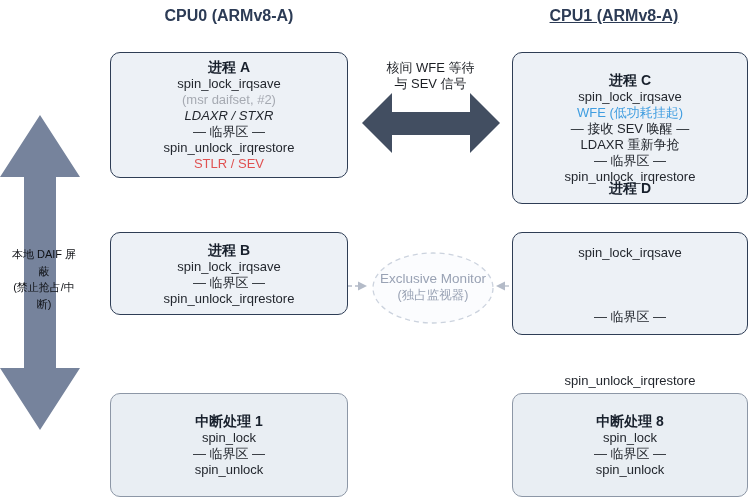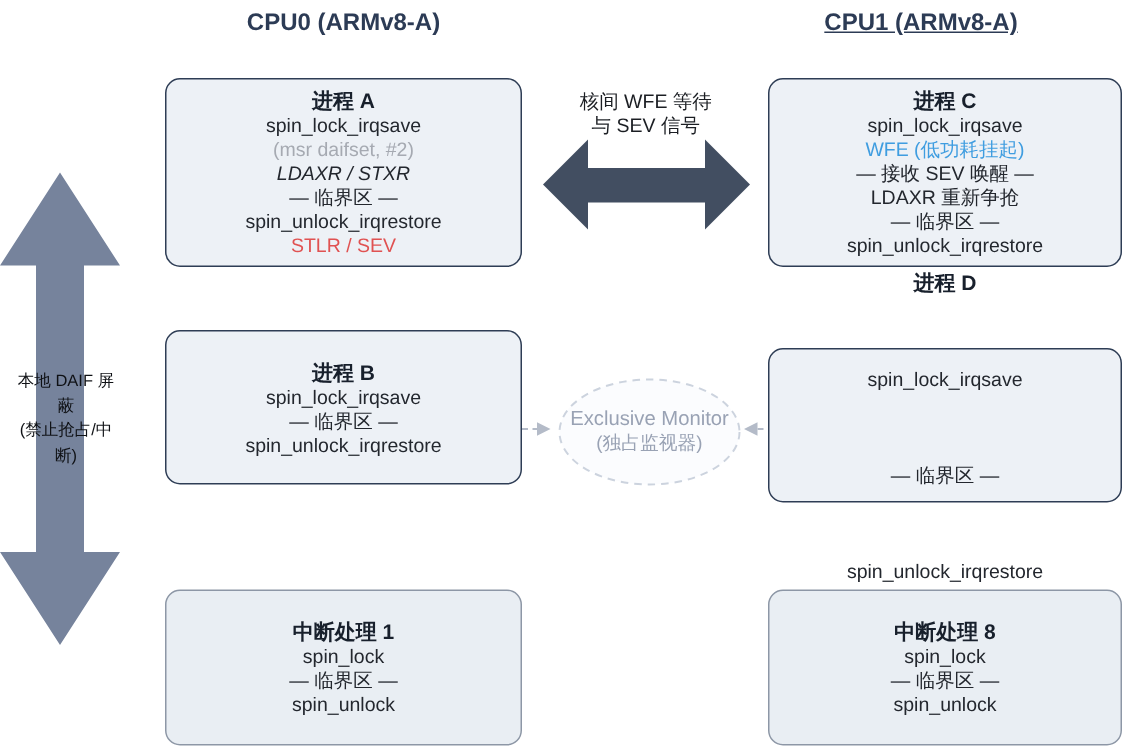--- a/index.html
+++ b/index.html
@@ -68,31 +68,31 @@
   <div class="node process" style="left:110px;top:52px;width:238px;height:126px;">
     <div class="node-title">进程 A</div>
     <div class="line">spin_lock_irqsave</div>
     <div class="line muted">(msr daifset, #2)</div>
     <div class="line italic">LDAXR / STXR</div>
     <div class="line">— 临界区 —</div>
     <div class="line">spin_unlock_irqrestore</div>
     <div class="line red">STLR / SEV</div>
   </div>
 
-  <div class="node process" style="left:512px;top:52px;width:236px;height:126px;">
+  <div class="node process" style="left:512px;top:52px;width:236px;height:152px;">
     <div class="node-title">进程 C</div>
     <div class="line">spin_lock_irqsave</div>
     <div class="line blue">WFE (低功耗挂起)</div>
     <div class="line">— 接收 SEV 唤醒 —</div>
     <div class="line">LDAXR 重新争抢</div>
     <div class="line">— 临界区 —</div>
     <div class="line">spin_unlock_irqrestore</div>
   </div>
 
-  <div class="node process" style="left:110px;top:220px;width:238px;height:103px;align-items:center;">
+  <div class="node process" style="left:110px;top:232px;width:238px;height:83px;align-items:center;">
     <div class="node-title">进程 B</div>
     <div class="line">spin_lock_irqsave</div>
     <div class="line">— 临界区 —</div>
     <div class="line">spin_unlock_irqrestore</div>
   </div>
 
   <div class="node process" style="left:512px;top:232px;width:236px;height:103px;gap:48px;">
     <div class="node-title">进程 D</div>
     <div class="line">spin_lock_irqsave</div>
     <div class="line">— 临界区 —</div>

